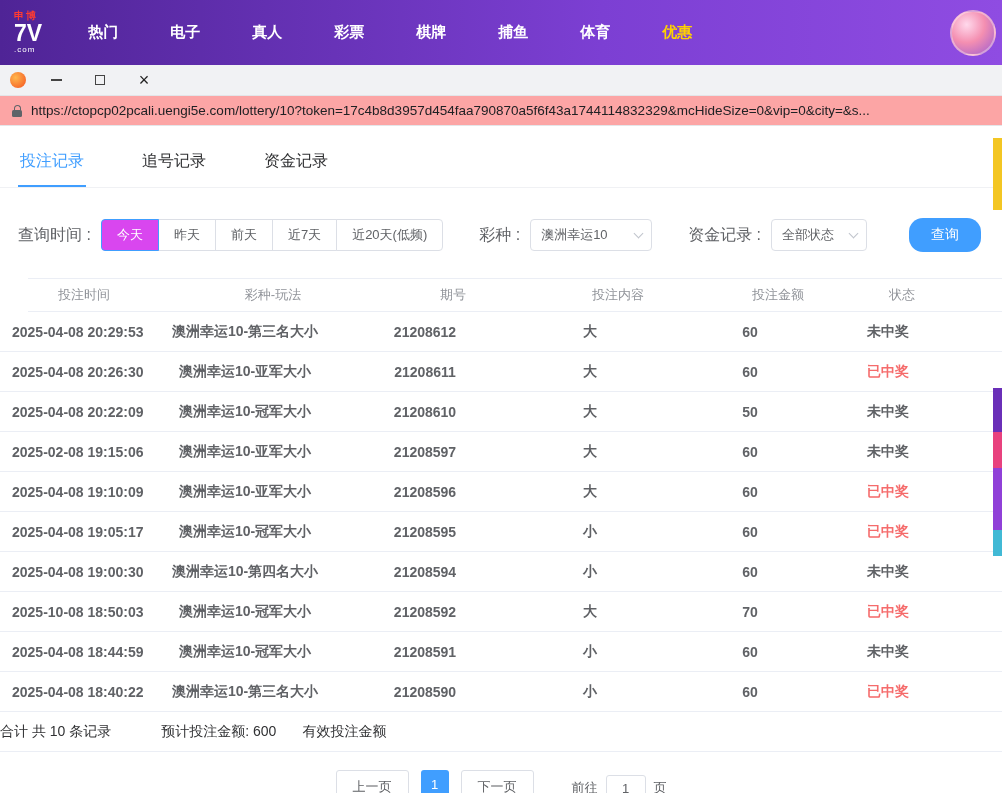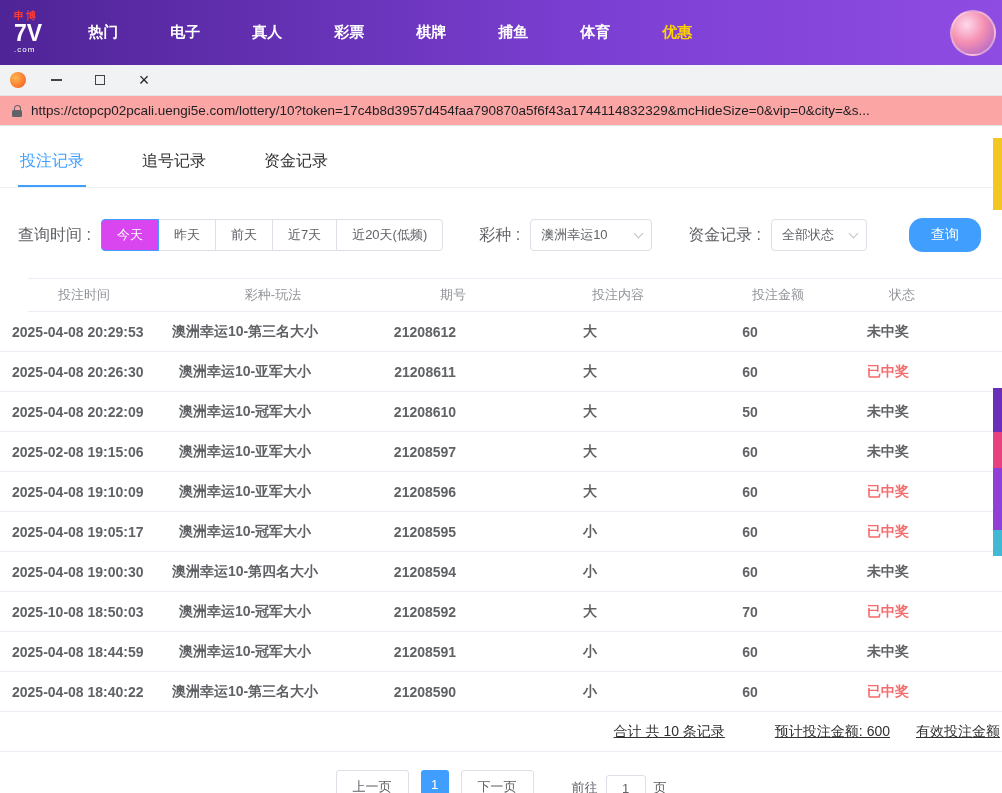--- a/index.html
+++ b/index.html
@@ -76,21 +76,21 @@
   .th.c0{ text-align:left; padding-left:30px; }
   .th.c5{ padding-right:56px; }
   .row{ height:40px; border-bottom:1px solid #ebeef5; }
   .td{ font-size:14px; color:#606266; text-align:center; white-space:nowrap;font-weight:bold; }
   .td.c0{ text-align:left; padding-left:12px; }
   .td.c5{ padding-right:56px; }
   .td.won{ color:#f56c6c; }
 
   
   .summary{ height:40px; border-bottom:1px solid #ebeef5; display:flex; align-items:center;
-    justify-content:flex-end; font-size:14px; color:#303133; white-space:nowrap; padding-right:2px;text-decoration:underline; }
+    font-size:14px; color:#303133; white-space:nowrap; padding-right:2px; }
   .summary .s2{ margin-left:50px; }
   .summary .s3{ margin-left:26px; }
 
   
   .pagination{ position:absolute; top:770px; left:0; width:100%; display:flex; justify-content:center;
     align-items:flex-start; gap:12px; font-size:13px; color:#606266; }
   .page-btn{ border:1px solid #dcdfe6; background:#fff; border-radius:3px; padding:7px 16px;
     color:#606266; font-size:13px; cursor:pointer; font-family:inherit; }
   .page-num{ width:28px; height:28px; background:#409eff; color:#fff; border-radius:3px;
     display:flex; align-items:center; justify-content:center; cursor:pointer; }

